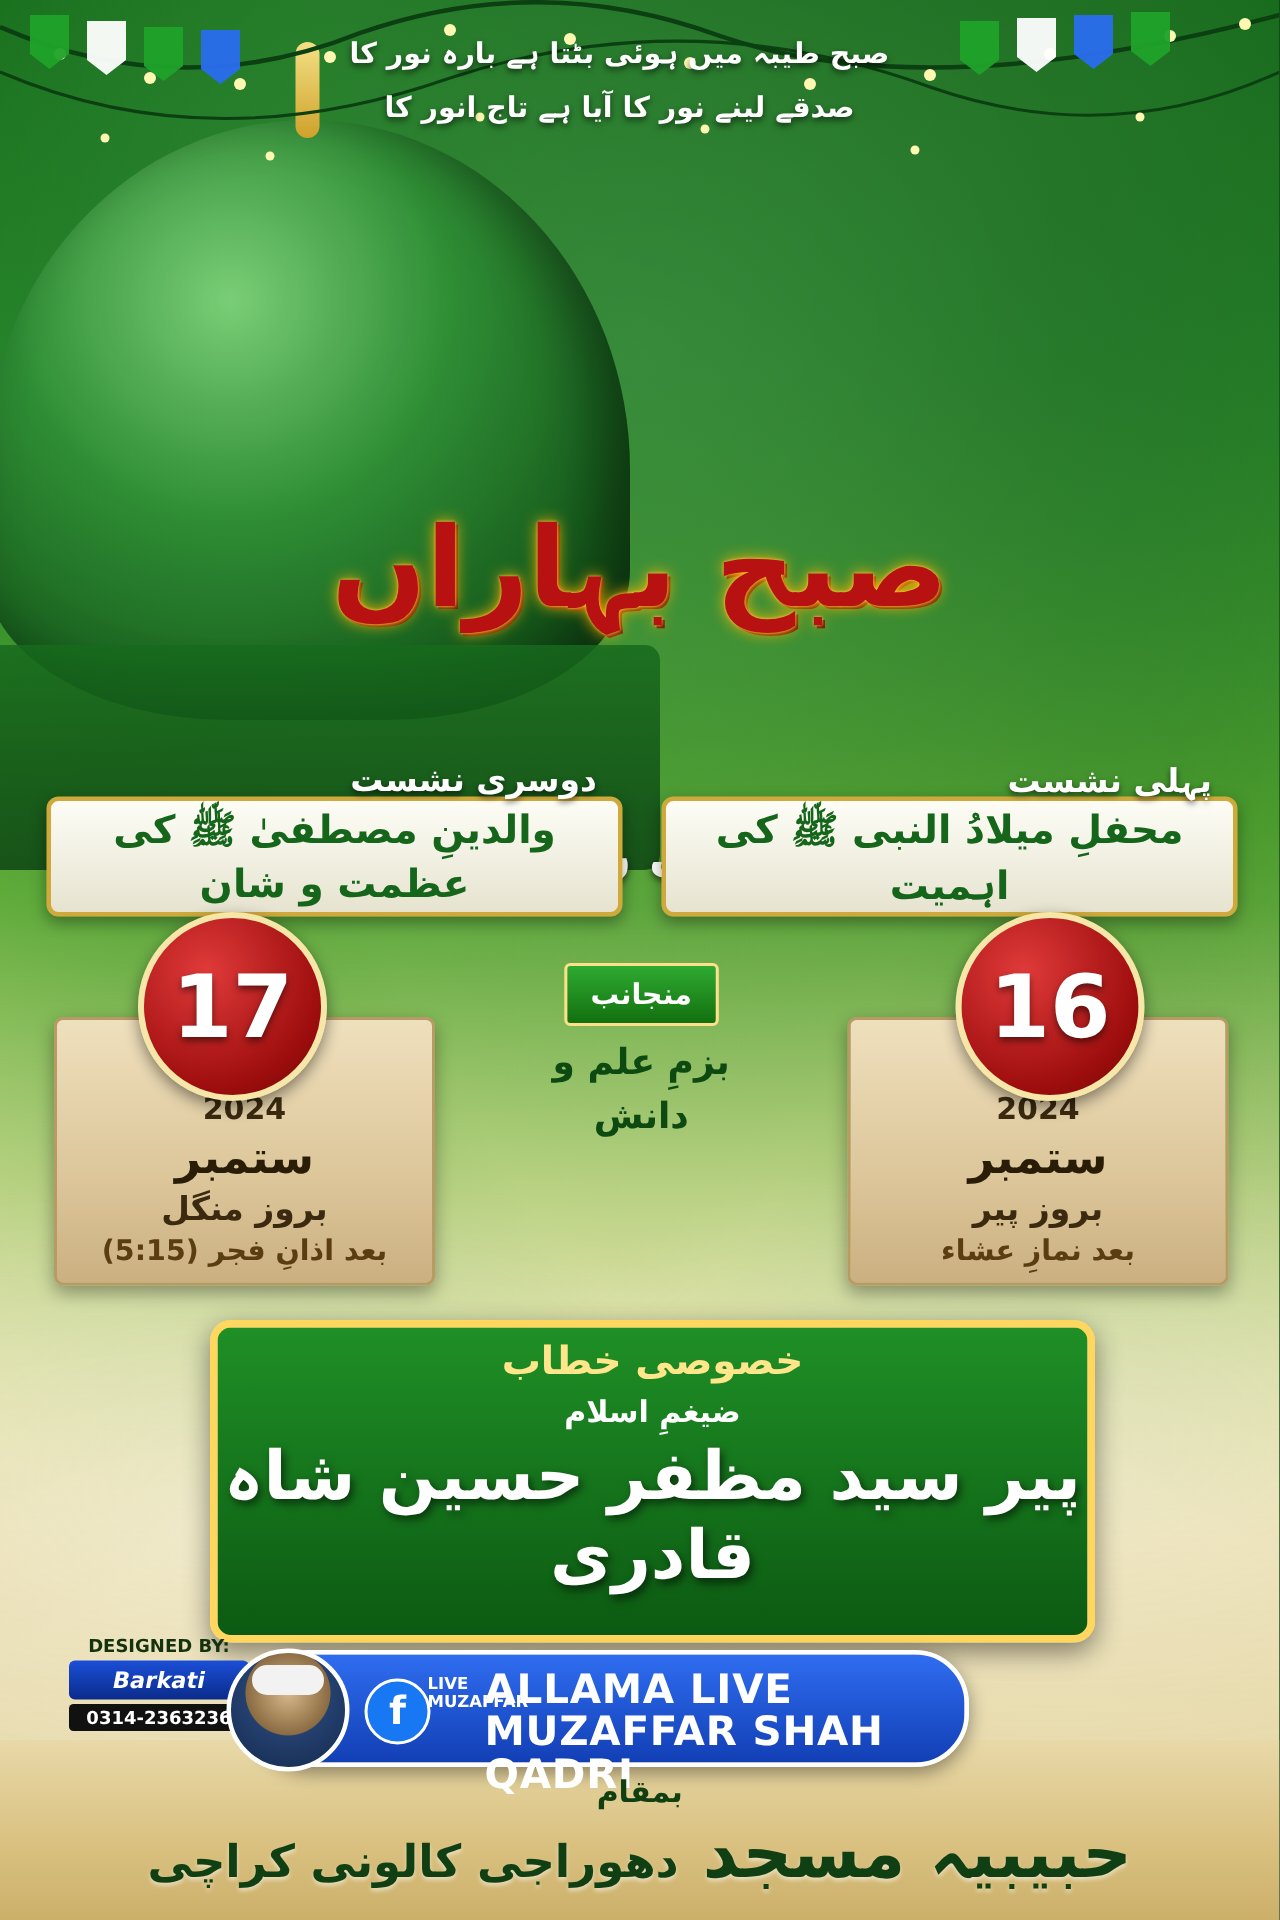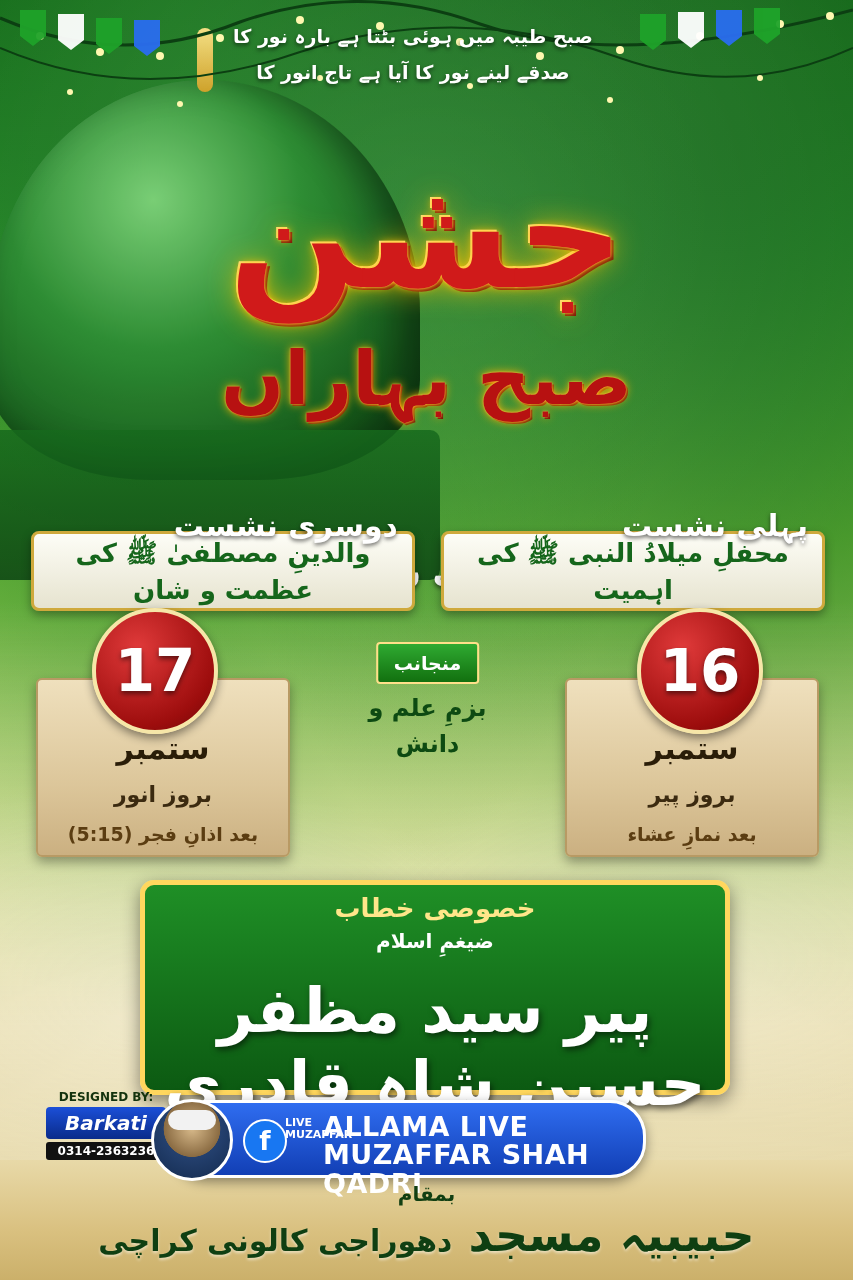--- a/index.html
+++ b/index.html
@@ -85,40 +85,40 @@
     display:flex;flex-direction:row-reverse;gap:26px;justify-content:center;}
   .session{
     position:relative;width:378px;height:74px;margin-top:26px;
     background:linear-gradient(180deg,#fdfdf6,#e6e3cf);
     border:3px solid #cfa93c;border-radius:8px;
     box-shadow:0 4px 10px rgba(0,0,0,.35);
     display:flex;align-items:center;justify-content:center;
   }
   .session-label{
     position:absolute;top:-26px;right:14px;direction:rtl;
-    color:#ffffff;font-size:30px;font-weight:bold;
+    color:#ffffff;font-size:22px;font-weight:bold;
     text-shadow:0 2px 4px rgba(0,0,0,.6);
   }
   .session-text{
     direction:rtl;color:#15661b;font-size:26px;font-weight:bold;
     text-align:center;padding:0 8px;
   }
   
   .scrolls{position:absolute;top:630px;left:30px;width:795px;height:240px;}
   .scroll{
     position:absolute;top:48px;width:250px;height:175px;
     background:linear-gradient(180deg,#efe0bd,#dcc69a 60%,#cbb081);
     border:2px solid #b89a64;border-radius:6px;
     box-shadow:0 5px 12px rgba(0,0,0,.35);
   }
   .scroll.right{right:6px;}
   .scroll.left{left:6px;}
   .scroll .inner{
     position:absolute;inset:10px;direction:rtl;text-align:center;
-    color:#3b2a10;display:flex;flex-direction:column;justify-content:flex-end;gap:16px;
+    color:#3b2a10;display:flex;flex-direction:column;justify-content:flex-end;gap:4px;
   }
   .sc-month{font-size:30px;font-weight:bold;color:#2a1d08;}
   .sc-year{font-size:20px;font-weight:bold;}
   .sc-day{font-size:22px;font-weight:bold;}
   .sc-time{font-size:19px;font-weight:bold;color:#5b3d12;}
   .datebadge{
     position:absolute;top:-22px;width:118px;height:118px;border-radius:50%;
     background:radial-gradient(circle at 35% 30%,#e03a3a,#9d0d0d 70%,#6d0707 100%);
     border:4px solid #f6e6a8;box-shadow:0 4px 10px rgba(0,0,0,.45);
     color:#fff;font-size:58px;font-weight:bold;
@@ -148,32 +148,31 @@
   .sp-head{
     position:absolute;top:8px;left:0;width:100%;text-align:center;
     direction:rtl;color:#ffe68a;font-size:26px;font-weight:bold;
   }
   .sp-title{
     position:absolute;top:44px;left:0;width:100%;text-align:center;
     direction:rtl;color:#ffffff;font-size:20px;font-weight:bold;
   }
   .sp-name{
     position:absolute;top:72px;left:0;width:100%;text-align:center;
-    direction:rtl;color:#ffffff;font-size:62px;font-weight:bold;
+    direction:rtl;color:#ffffff;font-size:45px;font-weight:bold;
     text-shadow:2px 3px 6px rgba(0,0,0,.55);
-    margin-top:17px;
   }
   
   .designer{
     position:absolute;left:46px;top:1090px;width:120px;text-align:center;
     color:#13320d;font-size:12px;font-weight:bold;
   }
   .designer .logo{
     margin:3px 0;background:linear-gradient(180deg,#1b4fd8,#0a2b8a);
-    color:#fff;border-radius:4px;padding:4px 0;font-size:20px;font-style:italic;
+    color:#fff;border-radius:4px;padding:4px 0;font-size:15px;font-style:italic;
   }
   .designer .phone{background:#111;color:#fff;font-size:12px;padding:2px 0;border-radius:3px;}
   
   .livebar{
     position:absolute;left:170px;top:1100px;width:470px;height:72px;
     background:linear-gradient(180deg,#2f6df0,#123fb5);
     border-radius:36px;border:3px solid #ffffff;
     box-shadow:0 4px 12px rgba(0,0,0,.4);
     display:flex;align-items:center;
   }
@@ -249,21 +248,20 @@
         <polygon points="716,10 742,10 742,36 729,46 716,36" fill="#2a6df0"></polygon>
         <polygon points="754,8 780,8 780,34 767,44 754,34" fill="#1fa32a"></polygon>
       </g>
     </svg>
   </div>
 
   <div class="couplet">صبح طیبہ میں ہوئی بٹتا ہے بارہ نور کا
 صدقے لینے نور کا آیا ہے تاج انور کا</div>
 
   <div class="title-wrap">
-    <div class="title-main">جشن</div>
     <div class="title-sub">صبح بہاراں</div>
     <div class="title-night">بڑی رات</div>
   </div>
 
   <div class="sessions">
     <div class="session">
       <span class="session-label">پہلی نشست</span>
       <span class="session-text">محفلِ میلادُ النبی ﷺ کی اہمیت</span>
     </div>
     <div class="session">
@@ -281,21 +279,21 @@
         <div class="sc-day">بروز پیر</div>
         <div class="sc-time">بعد نمازِ عشاء</div>
       </div>
     </div>
     <div class="datebadge b16">16</div>
 
     <div class="scroll left">
       <div class="inner">
         <div class="sc-year">2024</div>
         <div class="sc-month">ستمبر</div>
-        <div class="sc-day">بروز انور</div>
+        <div class="sc-day">بروز منگل</div>
         <div class="sc-time">بعد اذانِ فجر (5:15)</div>
       </div>
     </div>
     <div class="datebadge b17">17</div>
 
     <div class="mid-tag">منجانب</div>
     <div class="mid-note">بزمِ علم و دانش</div>
   </div>
 
   <div class="speaker-panel">

